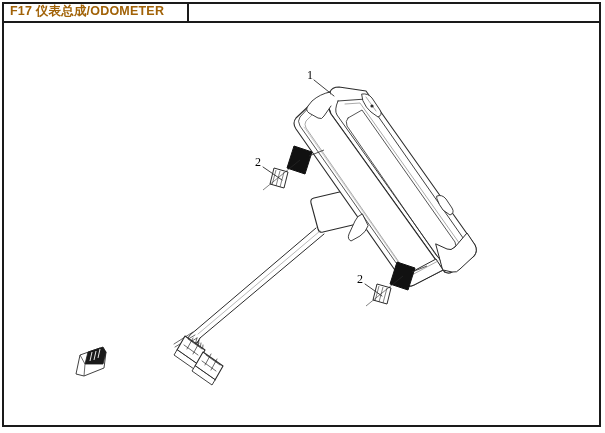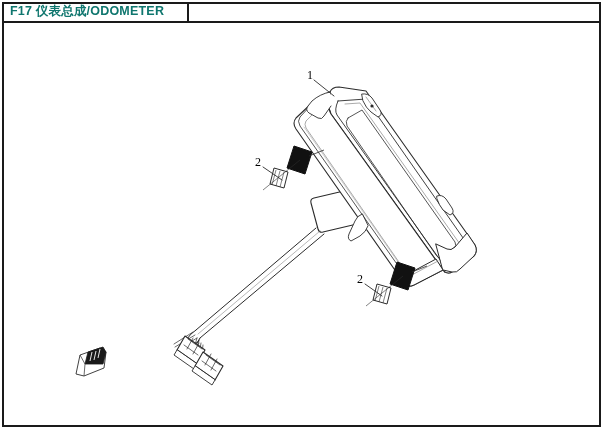--- a/index.html
+++ b/index.html
@@ -42,21 +42,21 @@
     width: 2px;
     height: 21px;
     background: #1a1a1a;
   }
   #title-text {
     position: absolute;
     left: 10px;
     top: 4px;
     font-size: 12.5px;
     font-weight: bold;
-    color: #0f766e;
+    color: #a16207;
     letter-spacing: 0.2px;
     white-space: nowrap;
     line-height: 15px;
   }
   #drawing {
     position: absolute;
     left: 0;
     top: 0;
   }
   .callout {

